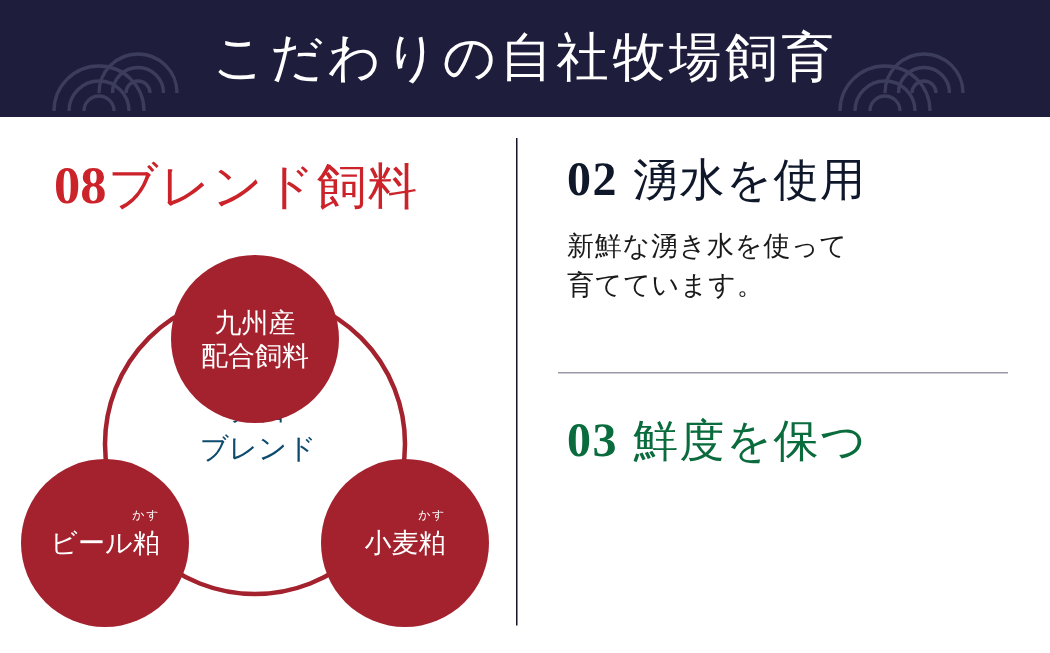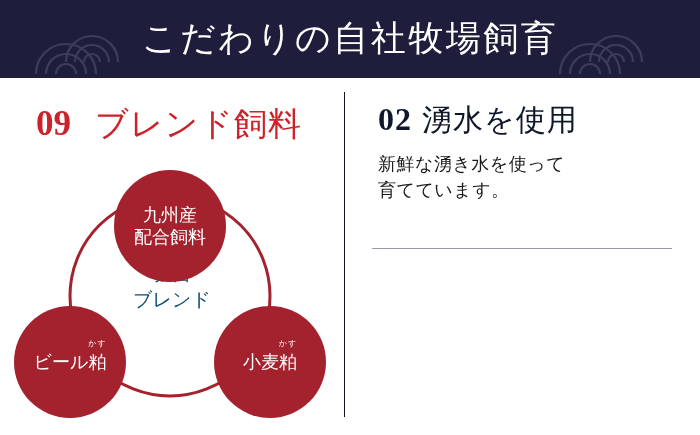--- a/index.html
+++ b/index.html
@@ -83,21 +83,21 @@
     color: #cc2229;
     white-space: nowrap;
     letter-spacing: 1px;
   }
   #heading-01 .num {
     font-weight: bold;
     font-size: 35px;
     letter-spacing: 0px;
   }
   #heading-01 .txt {
-    margin-left: 24px;
+    margin-left: 1px;
   }
 
   
   #venn {
     position: absolute;
     left: 2px;
     top: 78px;
     width: 340px;
     height: 275px;
   }
@@ -223,21 +223,21 @@
     </svg>
 
     <div id="header-title">こだわりの自社牧場飼育</div>
   </div>
 
   <div id="divider-vertical"></div>
 
   <div id="panel-left">
 
     <div id="heading-01">
-      <span class="num">09</span><span class="txt">ブレンド飼料</span>
+      <span class="num">08</span><span class="txt">ブレンド飼料</span>
     </div>
 
     <div id="venn">
 
       <svg width="340" height="275" viewBox="0 0 340 275" style="position:absolute;left:0;top:0;z-index:1;">
         <circle cx="168" cy="140" r="100" fill="none" stroke="#a3222e" stroke-width="3"></circle>
       </svg>
 
       <div class="venn-circle" id="circle-top">
         <span style="white-space:pre-line;">九州産
@@ -265,16 +265,19 @@
 
     <div class="section-heading" id="heading-02">
       <span class="num">02</span><span class="txt">湧水を使用</span>
     </div>
 
     <div class="section-body" id="body-02">新鮮な湧き水を使って
 育てています。</div>
 
     <div id="divider-horizontal"></div>
 
+    <div class="section-heading" id="heading-03">
+      <span class="num">03</span><span class="txt">鮮度を保つ</span>
+    </div>
 
   </div>
 
 </div>
 
 </body></html>

